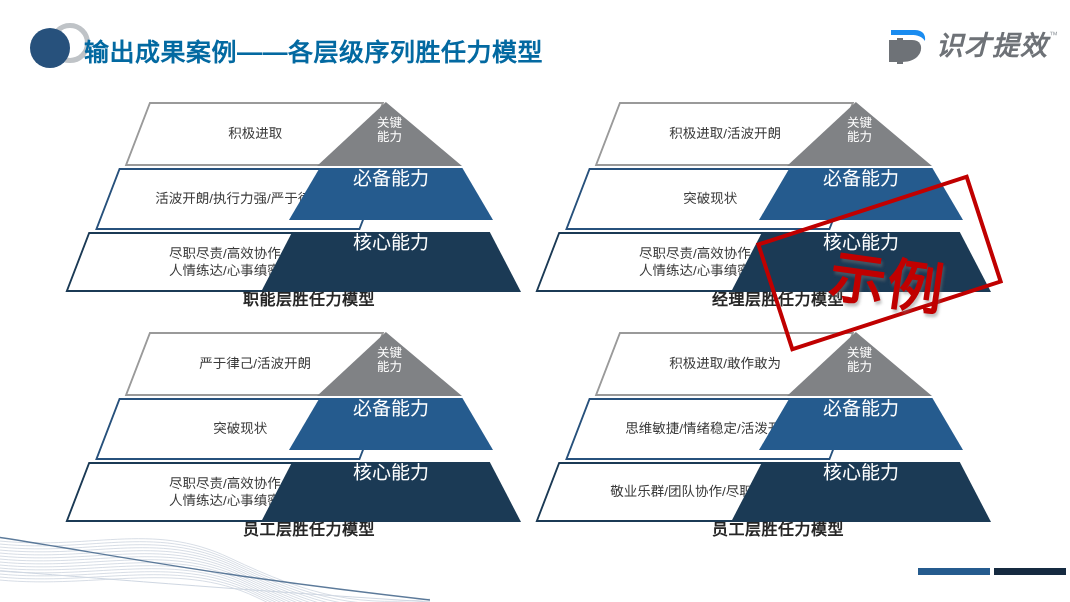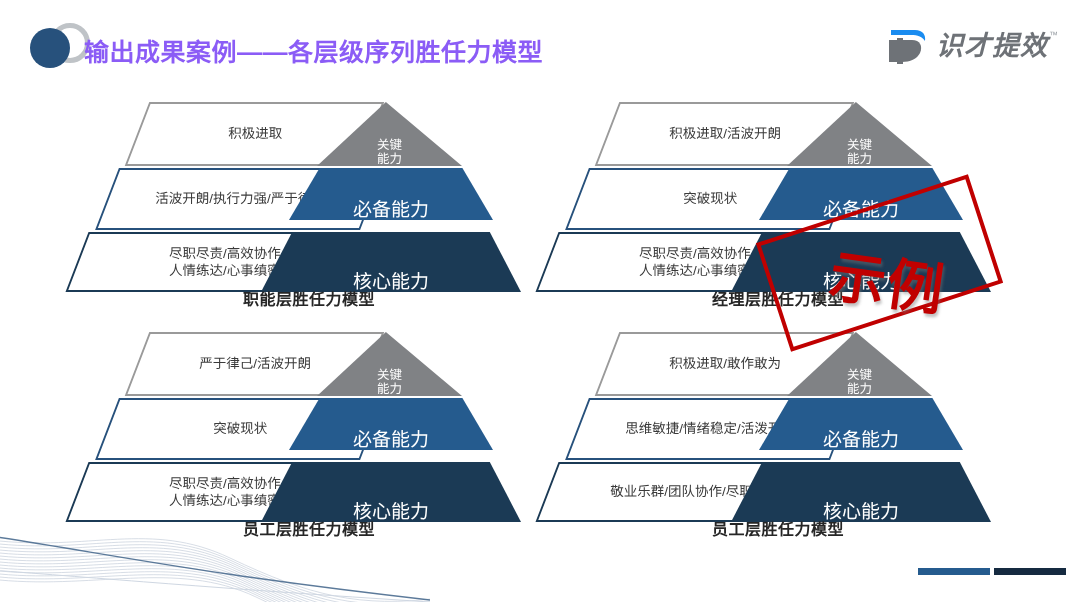--- a/index.html
+++ b/index.html
@@ -14,21 +14,21 @@
 
   
   .header{position:absolute;left:0;top:0;width:1070px;height:92px;}
   .logo-mark{position:absolute;left:28px;top:22px;width:62px;height:50px;}
   .logo-ring{position:absolute;left:22px;top:1px;width:40px;height:40px;
     border:5px solid #bfc3c7;border-radius:50%;box-sizing:border-box;}
   .logo-disc{position:absolute;left:2px;top:6px;width:40px;height:40px;
     background:#27517c;border-radius:50%;}
   .slide-title{
     position:absolute;left:84px;top:32px;
-    font-size:25px;font-weight:bold;color:#8b5cf6;
+    font-size:25px;font-weight:bold;color:#0369a1;
     letter-spacing:0.5px;white-space:nowrap;
   }
 
   
   .brand{position:absolute;right:22px;top:24px;height:44px;display:flex;align-items:center;gap:7px;}
   .brand-d{position:relative;width:44px;height:40px;}
   .brand-text{font-size:27px;font-weight:bold;color:#6e7277;
     font-style:italic;letter-spacing:1px;line-height:1;position:relative;}
   .brand-tm{position:absolute;top:-2px;right:-11px;font-size:9px;font-style:normal;font-weight:normal;color:#9aa0a6;}
 
@@ -36,21 +36,21 @@
   .models{position:absolute;left:0;top:92px;width:1070px;height:440px;}
   .model{position:absolute;width:420px;height:218px;}
   .model.m0{left:85px;  top:8px;}
   .model.m1{left:555px; top:8px;}
   .model.m2{left:85px;  top:238px;}
   .model.m3{left:555px; top:238px;}
 
   .pyr{position:relative;width:420px;height:175px;}
 
   
-  .half{position:absolute;color:#ffffff;display:flex;align-items:flex-end;justify-content:center;
+  .half{position:absolute;color:#ffffff;display:flex;align-items:flex-start;justify-content:center;
         text-align:center;line-height:1.12;font-family:Liberation Serif, serif;}
   .half.key{
     left:232px;top:2px;width:145px;height:64px;
     background:#808285;
     clip-path:polygon(47.5% 0%, 100% 100%, 0% 100%);
     font-size:12.5px;padding-top:14px;box-sizing:border-box;
   }
   .half.key span{display:block;}
   .half.must{
     left:204px;top:68px;width:204px;height:52px;

